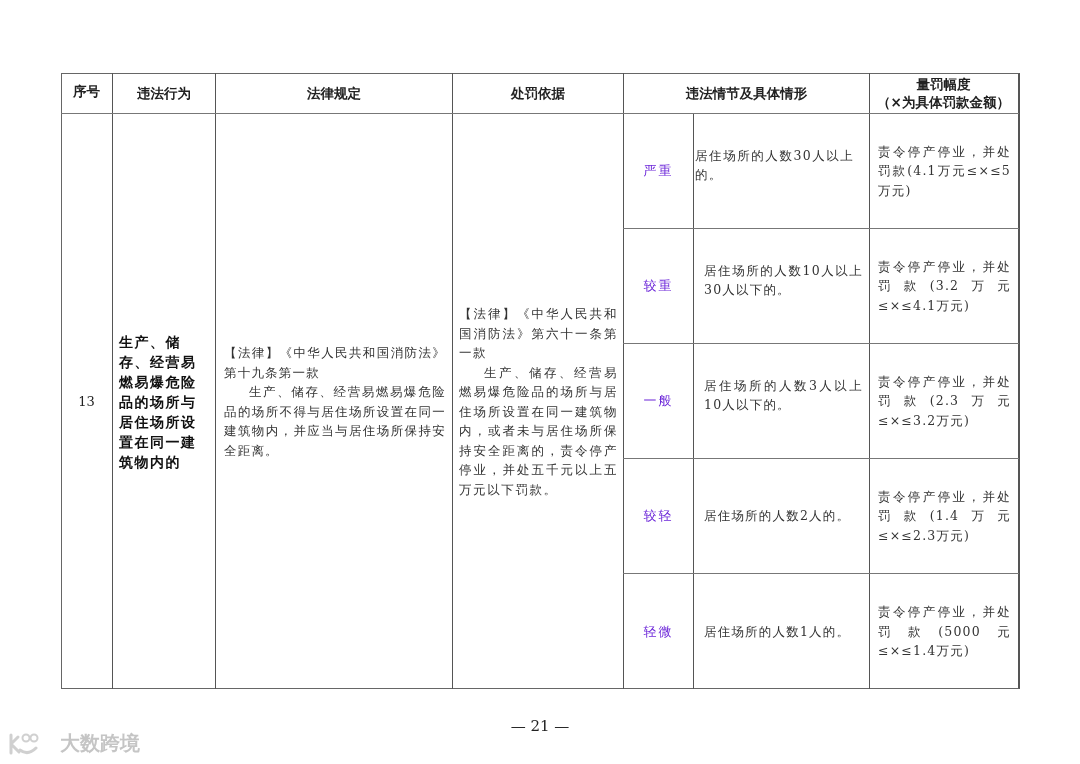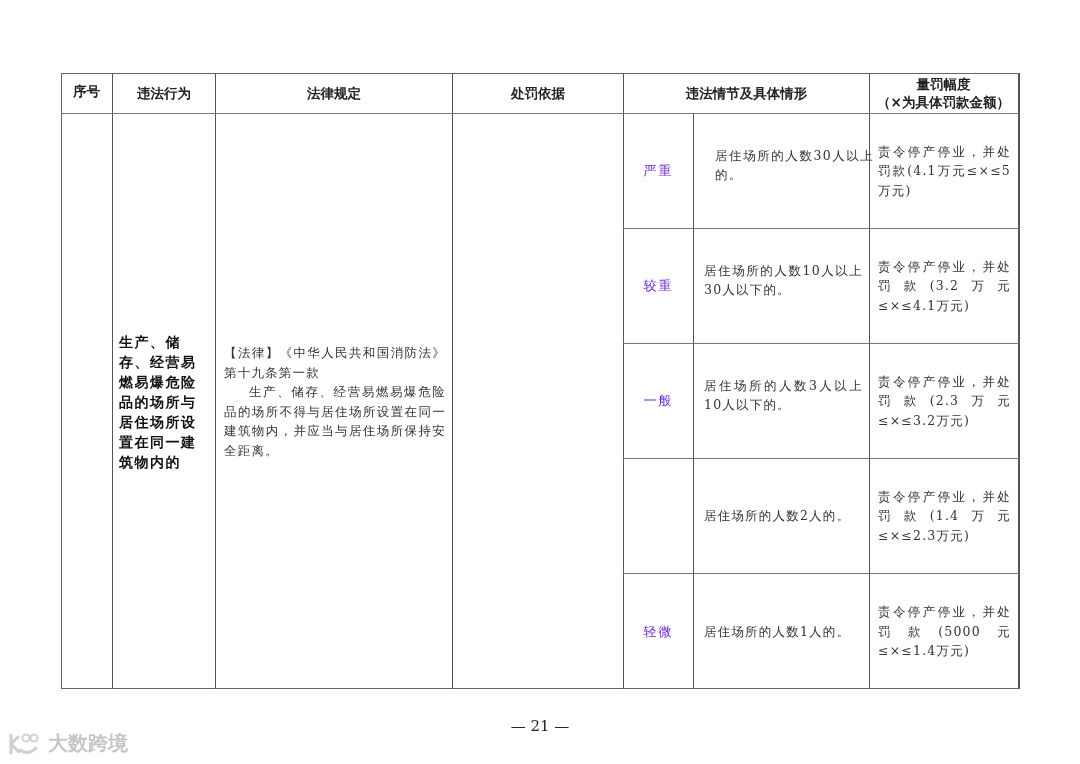--- a/index.html
+++ b/index.html
@@ -10,21 +10,21 @@
   .hl { position:absolute; height:1px; background:#777; }
   .outer { position:absolute; left:0; top:0; width:956px; height:614px; border:1px solid #666; border-right:2px solid #555; }
   .cell { position:absolute; display:flex; align-items:center; justify-content:center; box-sizing:border-box; }
   .hdr { font-family:"DejaVu Sans","Liberation Sans",sans-serif; font-size:13.5px; font-weight:bold; color:#222; text-align:center; line-height:18px; }
   .txt { font-size:12.5px; line-height:19.5px; color:#333; text-align:justify; letter-spacing:1.2px; }
   .behavior { font-family:"DejaVu Sans","Liberation Sans",sans-serif; font-size:14px; font-weight:bold; line-height:20px; letter-spacing:1.5px; color:#111; }
   .num { font-size:13px; color:#222; }
   .indent { text-indent:2em; display:block; }
   .lvl { font-size:13px; letter-spacing:2px; color:#6d28d9; }
   .footer { position:absolute; top:717px; left:0; width:1080px; text-align:center; font-size:15px; color:#222; }
-  .watermark { position:absolute; left:8px; top:730px; display:flex; align-items:center; gap:6px; color:#bbb;
+  .watermark { position:absolute; left:8px; top:730px; display:flex; align-items:center; gap:18px; color:#bbb;
                font-family:"DejaVu Sans","Liberation Sans",sans-serif; font-weight:bold; font-size:20px; opacity:0.85;text-align:right; }
   .wm-logo { width:34px; height:24px; position:relative; }
 </style>
 </head>
 <body>
 
 <div class="tbl">
   <div class="outer"></div>
 
   <div class="vl" style="left:51px;top:0;height:616px;"></div>
@@ -43,32 +43,39 @@
   <div class="cell hdr" style="left:0;top:0;width:51px;height:40px;font-family:Liberation Mono, monospace;">序号</div>
   <div class="cell hdr" style="left:52px;top:0;width:102px;height:40px;">违法行为</div>
   <div class="cell hdr" style="left:155px;top:0;width:236px;height:40px;text-align:center;">法律规定</div>
   <div class="cell hdr" style="left:392px;top:0;width:170px;height:40px;">处罚依据</div>
   <div class="cell hdr" style="left:563px;top:0;width:245px;height:40px;">违法情节及具体情形</div>
   <div class="cell hdr" style="left:809px;top:0;width:147px;height:40px;flex-direction:column;">
     <span>量罚幅度</span>
     <span>（×为具体罚款金额）</span>
   </div>
 
+  <div class="cell num" style="left:0;top:41px;width:51px;height:575px;">13</div>
   <div class="cell" style="left:52px;top:41px;width:102px;height:575px;padding:0 4px 0 6px;">
     <div class="behavior">生产、储存、经营易燃易爆危险品的场所与居住场所设置在同一建筑物内的</div>
   </div>
   <div class="cell" style="left:155px;top:41px;width:236px;height:575px;padding:0 6px 0 8px;">
     <div class="txt">
       <span>【法律】《中华人民共和国消防法》第十九条第一款</span>
       <span class="indent">生产、储存、经营易燃易爆危险品的场所不得与居住场所设置在同一建筑物内，并应当与居住场所保持安全距离。</span>
     </div>
   </div>
+  <div class="cell" style="left:392px;top:41px;width:170px;height:575px;padding:0 5px 0 6px;">
+    <div class="txt" style="letter-spacing:1.6px;">
+      <span>【法律】《中华人民共和国消防法》第六十一条第一款</span>
+      <span class="indent">生产、储存、经营易燃易爆危险品的场所与居住场所设置在同一建筑物内，或者未与居住场所保持安全距离的，责令停产停业，并处五千元以上五万元以下罚款。</span>
+    </div>
+  </div>
 
   <div class="cell lvl" style="left:563px;top:41px;width:69px;height:114px;">严重</div>
-  <div class="cell" style="left:644px;top:41px;width:175px;height:114px;padding:0 6px 0 10px;justify-content:flex-start;">
+  <div class="cell" style="left:624px;top:41px;width:175px;height:114px;padding:0 6px 0 10px;justify-content:flex-start;">
       <div class="txt" style="margin-top:-12px;">居住场所的人数30人以上的。</div>
     </div>
   <div class="cell" style="left:809px;top:41px;width:147px;height:114px;padding:0 6px 0 8px;">
       <div class="txt">责令停产停业，并处罚款(4.1万元≤×≤5万元)</div>
     </div>
 
   <div class="cell lvl" style="left:563px;top:156px;width:69px;height:114px;">较重</div>
   <div class="cell" style="left:633px;top:156px;width:175px;height:114px;padding:0 6px 0 10px;justify-content:flex-start;">
       <div class="txt" style="margin-top:-12px;">居住场所的人数10人以上30人以下的。</div>
     </div>
@@ -77,20 +84,21 @@
     </div>
 
   <div class="cell lvl" style="left:563px;top:271px;width:69px;height:114px;">一般</div>
   <div class="cell" style="left:633px;top:271px;width:175px;height:114px;padding:0 6px 0 10px;justify-content:flex-start;">
       <div class="txt" style="margin-top:-12px;">居住场所的人数3人以上10人以下的。</div>
     </div>
   <div class="cell" style="left:809px;top:271px;width:147px;height:114px;padding:0 6px 0 8px;">
       <div class="txt">责令停产停业，并处罚款(2.3万元≤×≤3.2万元)</div>
     </div>
 
+  <div class="cell lvl" style="left:563px;top:386px;width:69px;height:114px;">较轻</div>
   <div class="cell" style="left:633px;top:386px;width:175px;height:114px;padding:0 6px 0 10px;justify-content:flex-start;">
       <div class="txt">居住场所的人数2人的。</div>
     </div>
   <div class="cell" style="left:809px;top:386px;width:147px;height:114px;padding:0 6px 0 8px;">
       <div class="txt">责令停产停业，并处罚款(1.4万元≤×≤2.3万元)</div>
     </div>
 
   <div class="cell lvl" style="left:563px;top:501px;width:69px;height:115px;">轻微</div>
   <div class="cell" style="left:633px;top:501px;width:175px;height:115px;padding:0 6px 0 10px;justify-content:flex-start;">
       <div class="txt">居住场所的人数1人的。</div>

